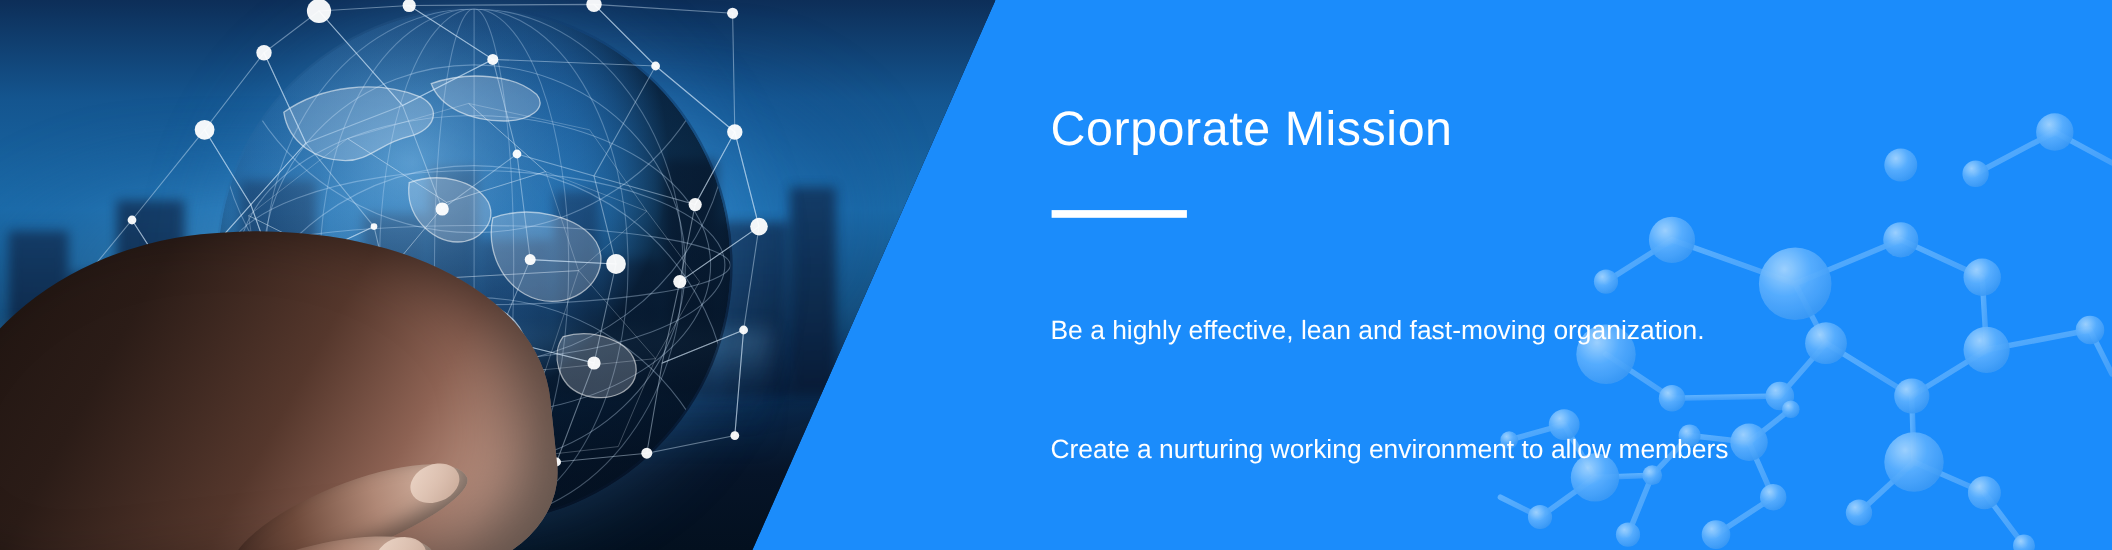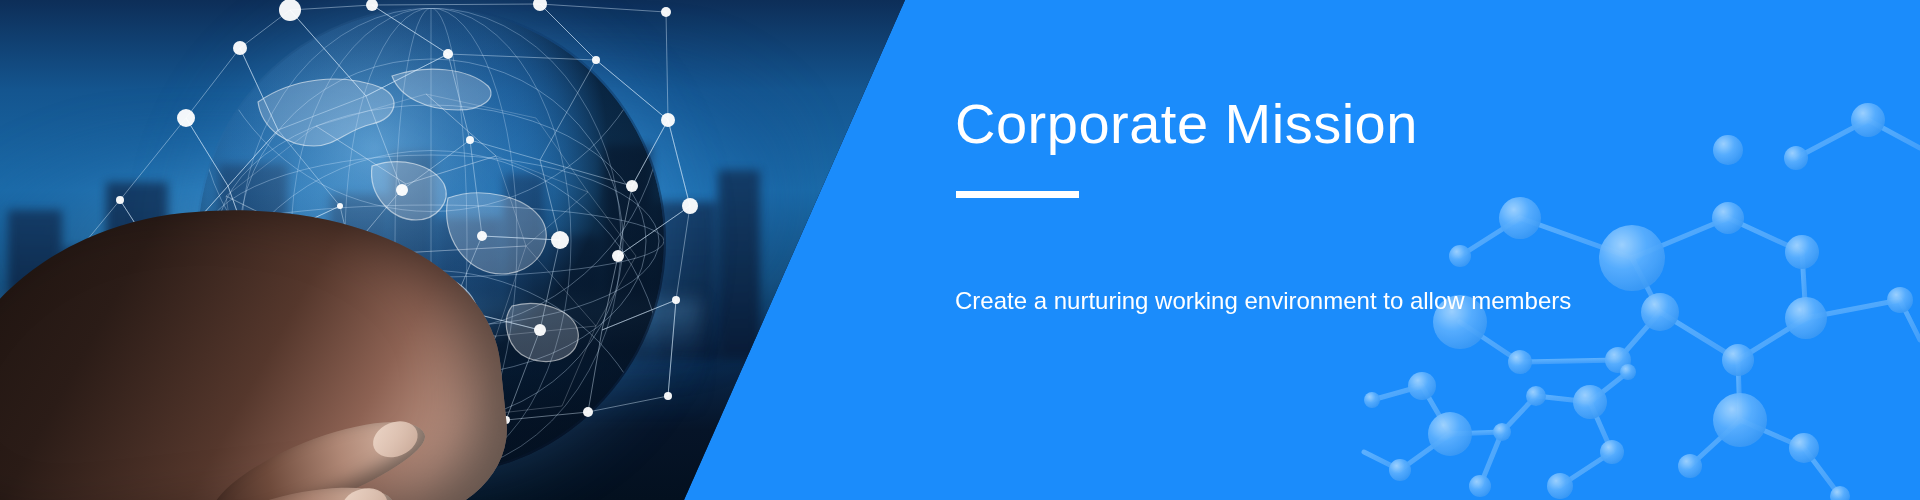--- a/index.html
+++ b/index.html
@@ -142,21 +142,21 @@
     top: 0;
     width: 900px;
     height: 500px;
   }
 
   .title {
     position: absolute;
     left: 0;
     top: 96px;
     color: #ffffff;
-    font-size: 56px;
+    font-size: 44px;
     font-weight: 400;
     letter-spacing: 0.5px;
     line-height: 1;
     white-space: nowrap;
     font-family: "Liberation Sans", sans-serif;
   }
 
   .rule {
     position: absolute;
     left: 1px;
@@ -440,18 +440,19 @@
     </g>
   </svg>
 
   <div class="content">
 
     <div class="title">Corporate Mission</div>
 
     <div class="rule"></div>
 
     <div class="body-text">
+      <span class="body-line">Be a highly effective, lean and fast-moving organization.</span>
       <span class="body-line">Create a nurturing working environment to allow members</span>
       
     </div>
   </div>
 
 </div>
 
 </body></html>

